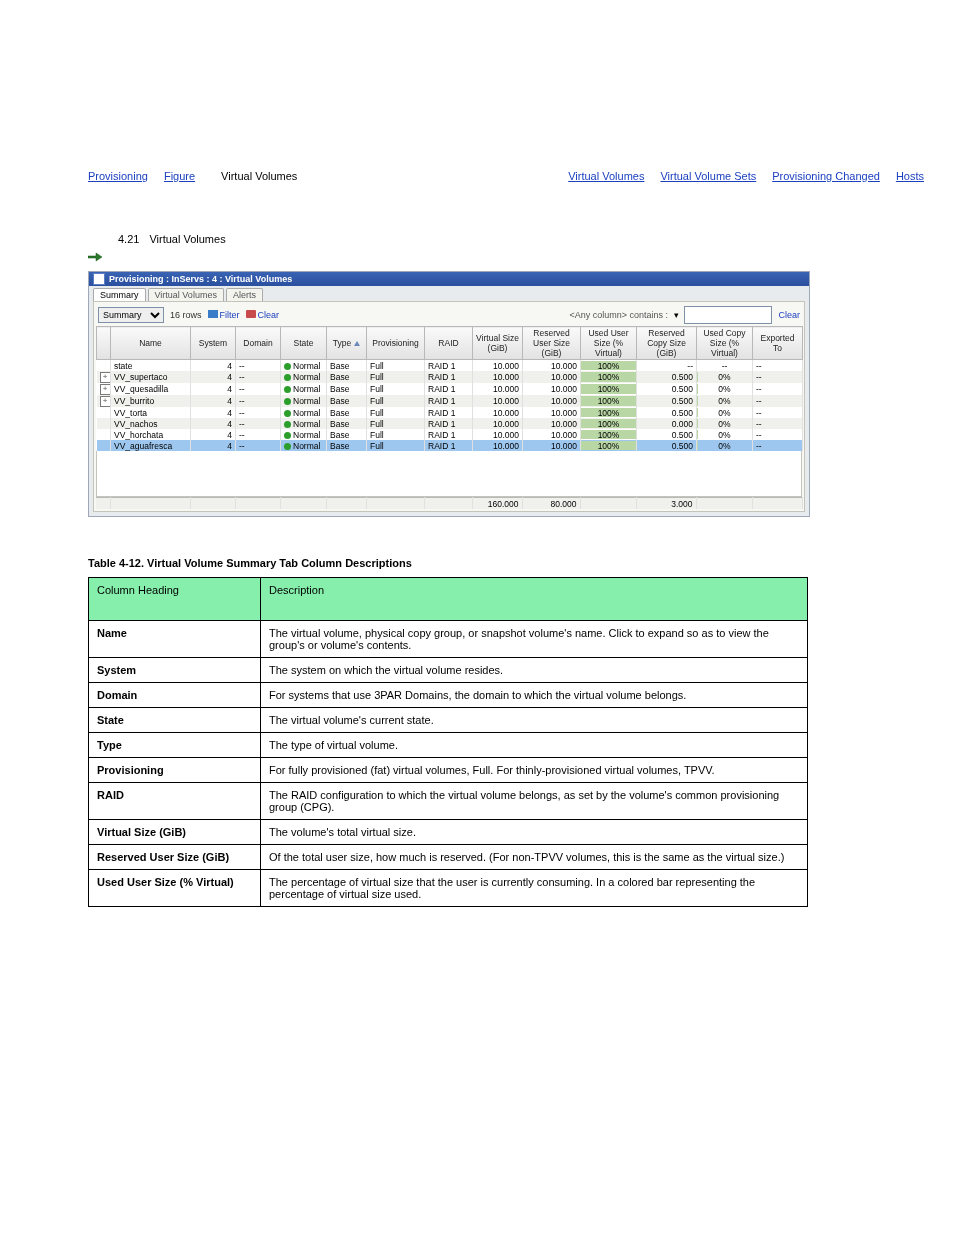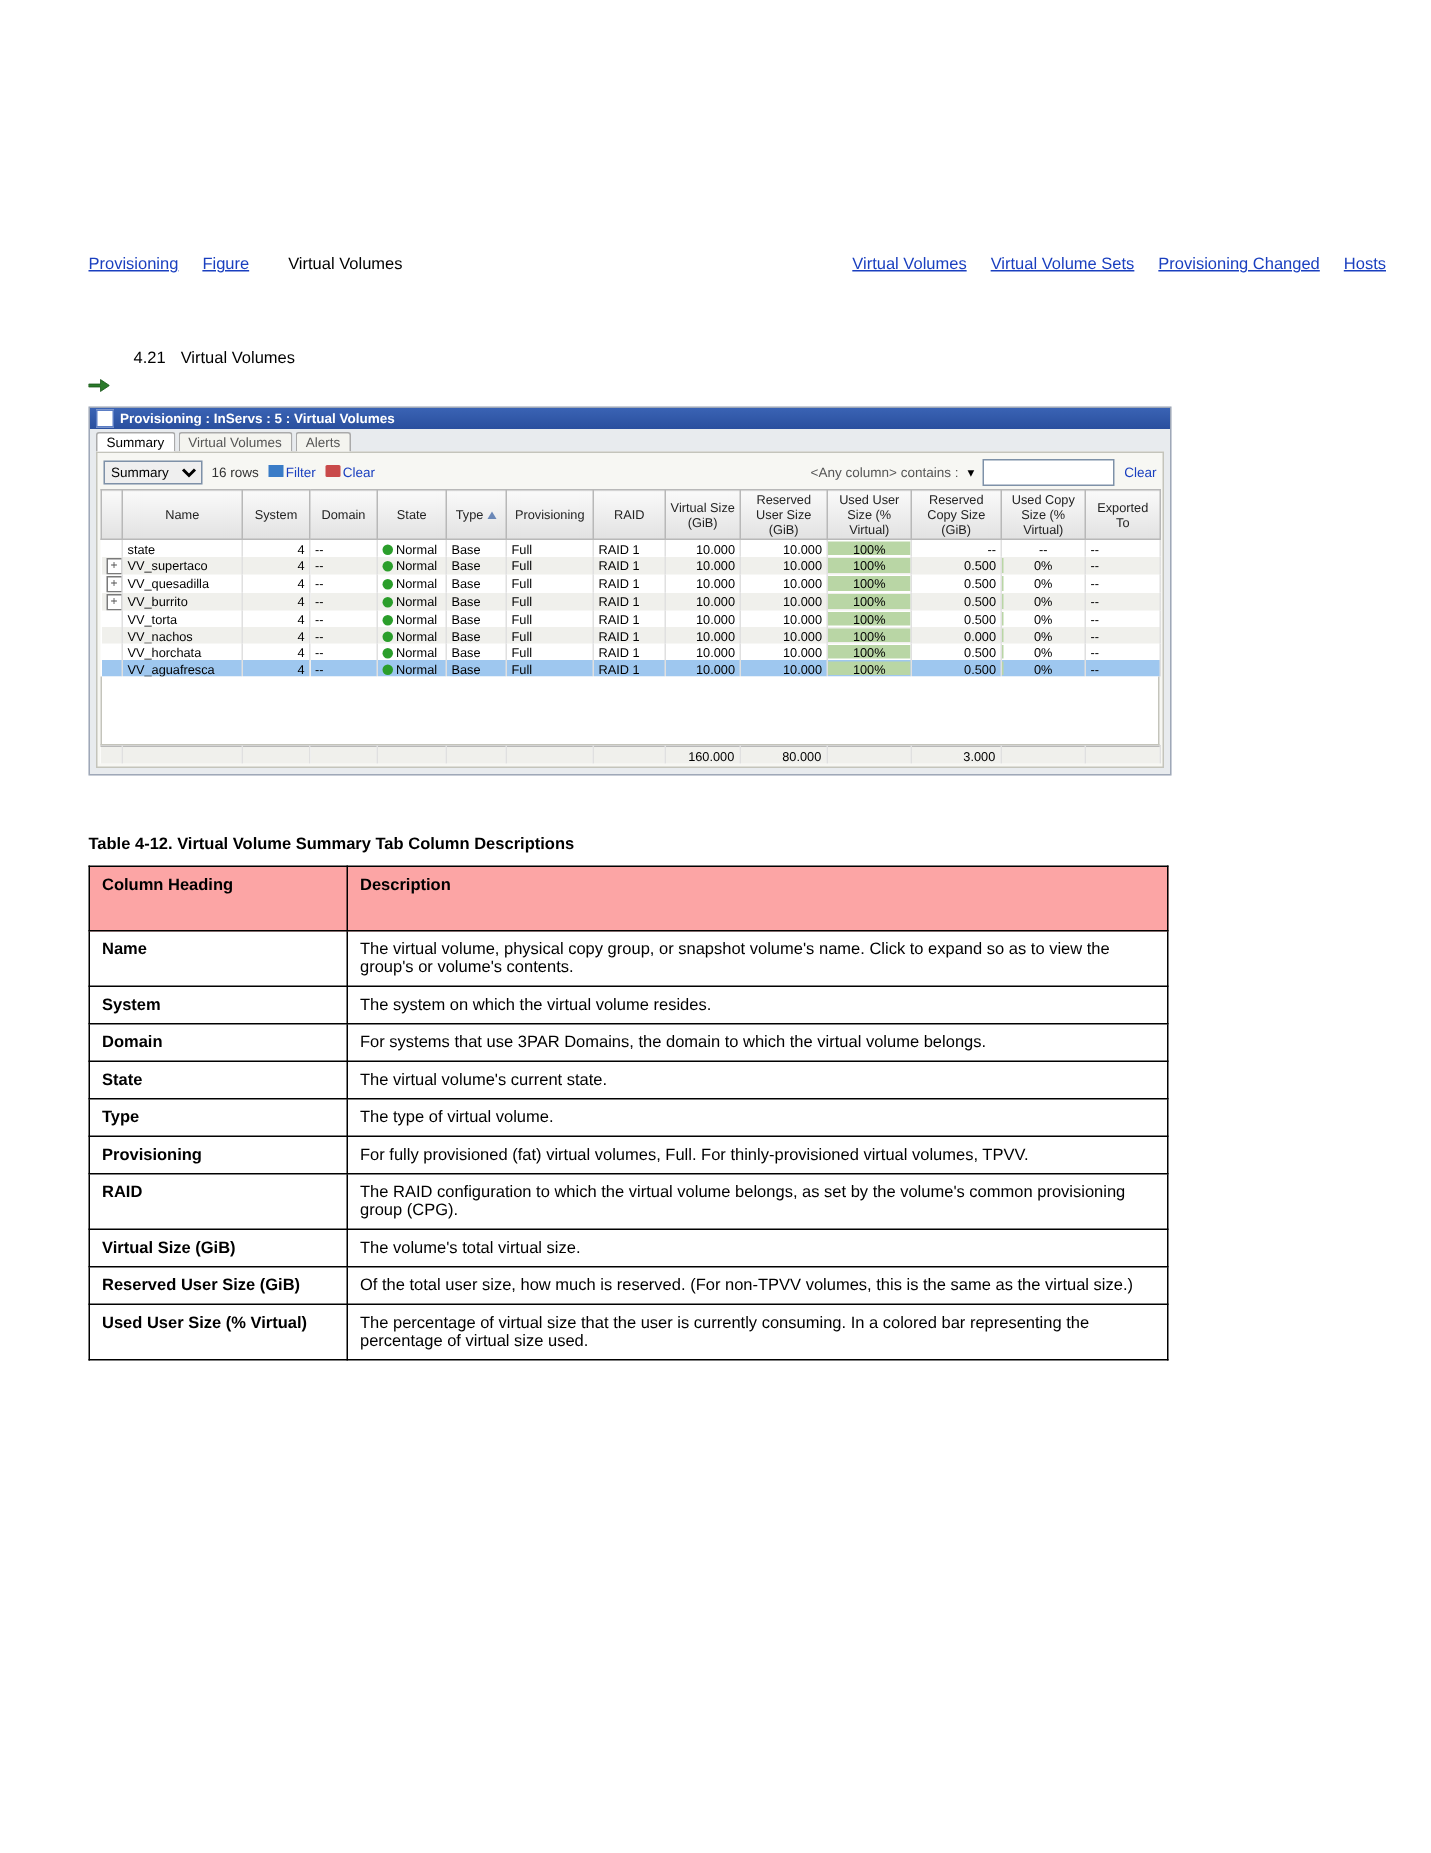--- a/index.html
+++ b/index.html
@@ -4,21 +4,21 @@
 <style>
   body {
     font-family: Arial, Helvetica, sans-serif;
     font-size: 12px;
     color: #000;
     background: #fff;
     margin: 0;
     padding: 0;
     width: 954px;
   }
-  .page { padding: 0 30px 40px 59px; position: relative; }
+  .page { padding: 0 30px 40px 88px; position: relative; }
   .crumbs-row {
     display: flex;
     justify-content: space-between;
     align-items: flex-end;
     margin-top: 170px;
   }
   .crumbs-left, .crumbs-right { display: flex; gap: 16px; }
   .crumb-link {
     color: #1a3fbf;
     text-decoration: underline;
@@ -149,22 +149,22 @@
     width:720px;
     font-size:11px;
   }
   table.desc th, table.desc td{
     border:1px solid #000;
     padding:6px 8px;
     text-align:left;
     vertical-align:top;
   }
   table.desc th{
-    font-weight:bold;
-    background:#fca5a5;
+    font-weight:normal;
+    background:#86efac;
     height:30px;
   }
   table.desc td.colname{font-weight:bold;width:155px;}
   .rows-count{font-size:9px;color:#333;}
 </style>
 </head>
 <body>
 
 <div class="page">
 
@@ -190,21 +190,21 @@
   <div class="arrow">
     <svg width="14" height="12" viewBox="0 0 14 12">
       <path d="M0 5 H8 V2 L14 6 L8 10 V7 H0 Z" fill="#2b7a2b" stroke="#155015" stroke-width="0.5"></path>
     </svg>
   </div>
 
 
   <div class="panel">
     <div class="panel-titlebar">
       <span class="ico"></span>
-      <span>Provisioning : InServs : 5 : Virtual Volumes</span>
+      <span>Provisioning : InServs : 4 : Virtual Volumes</span>
     </div>
     <div class="tabs">
       <div class="tab active">Summary</div>
       <div class="tab">Virtual Volumes</div>
       <div class="tab">Alerts</div>
     </div>
     <div class="tab-body">
       <div class="toolbar">
         <select>
           <option>Summary</option>

